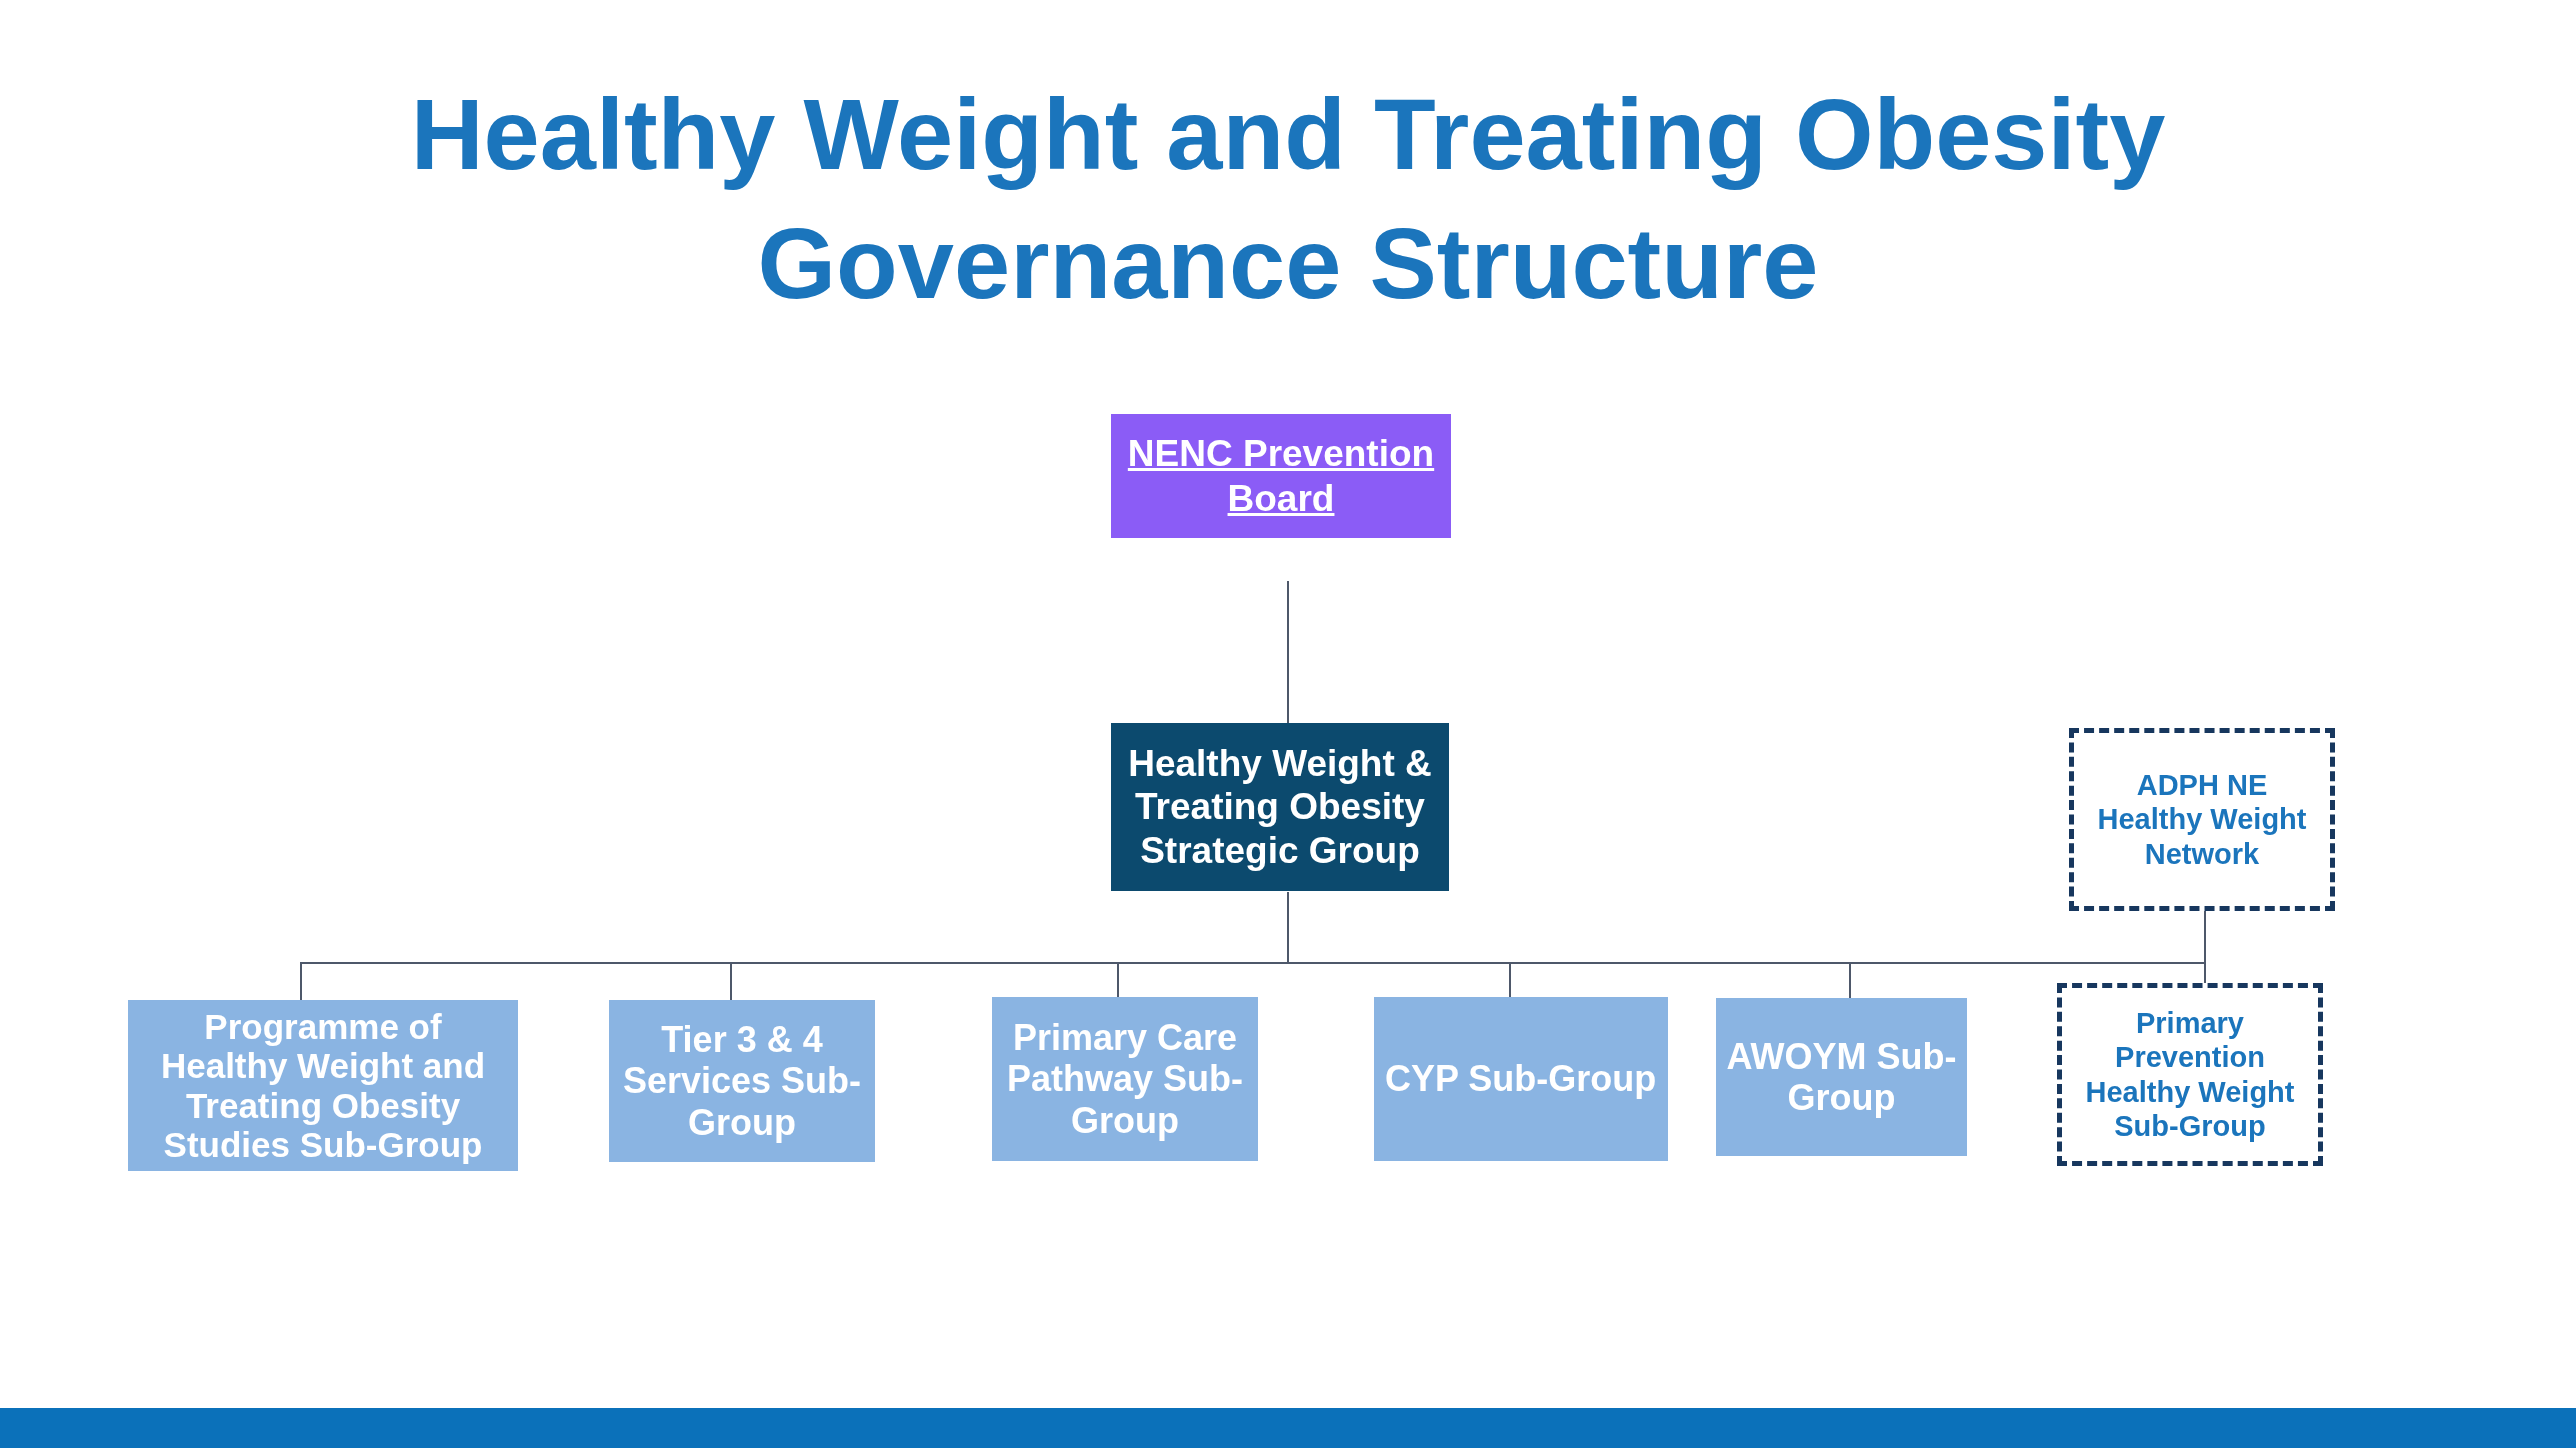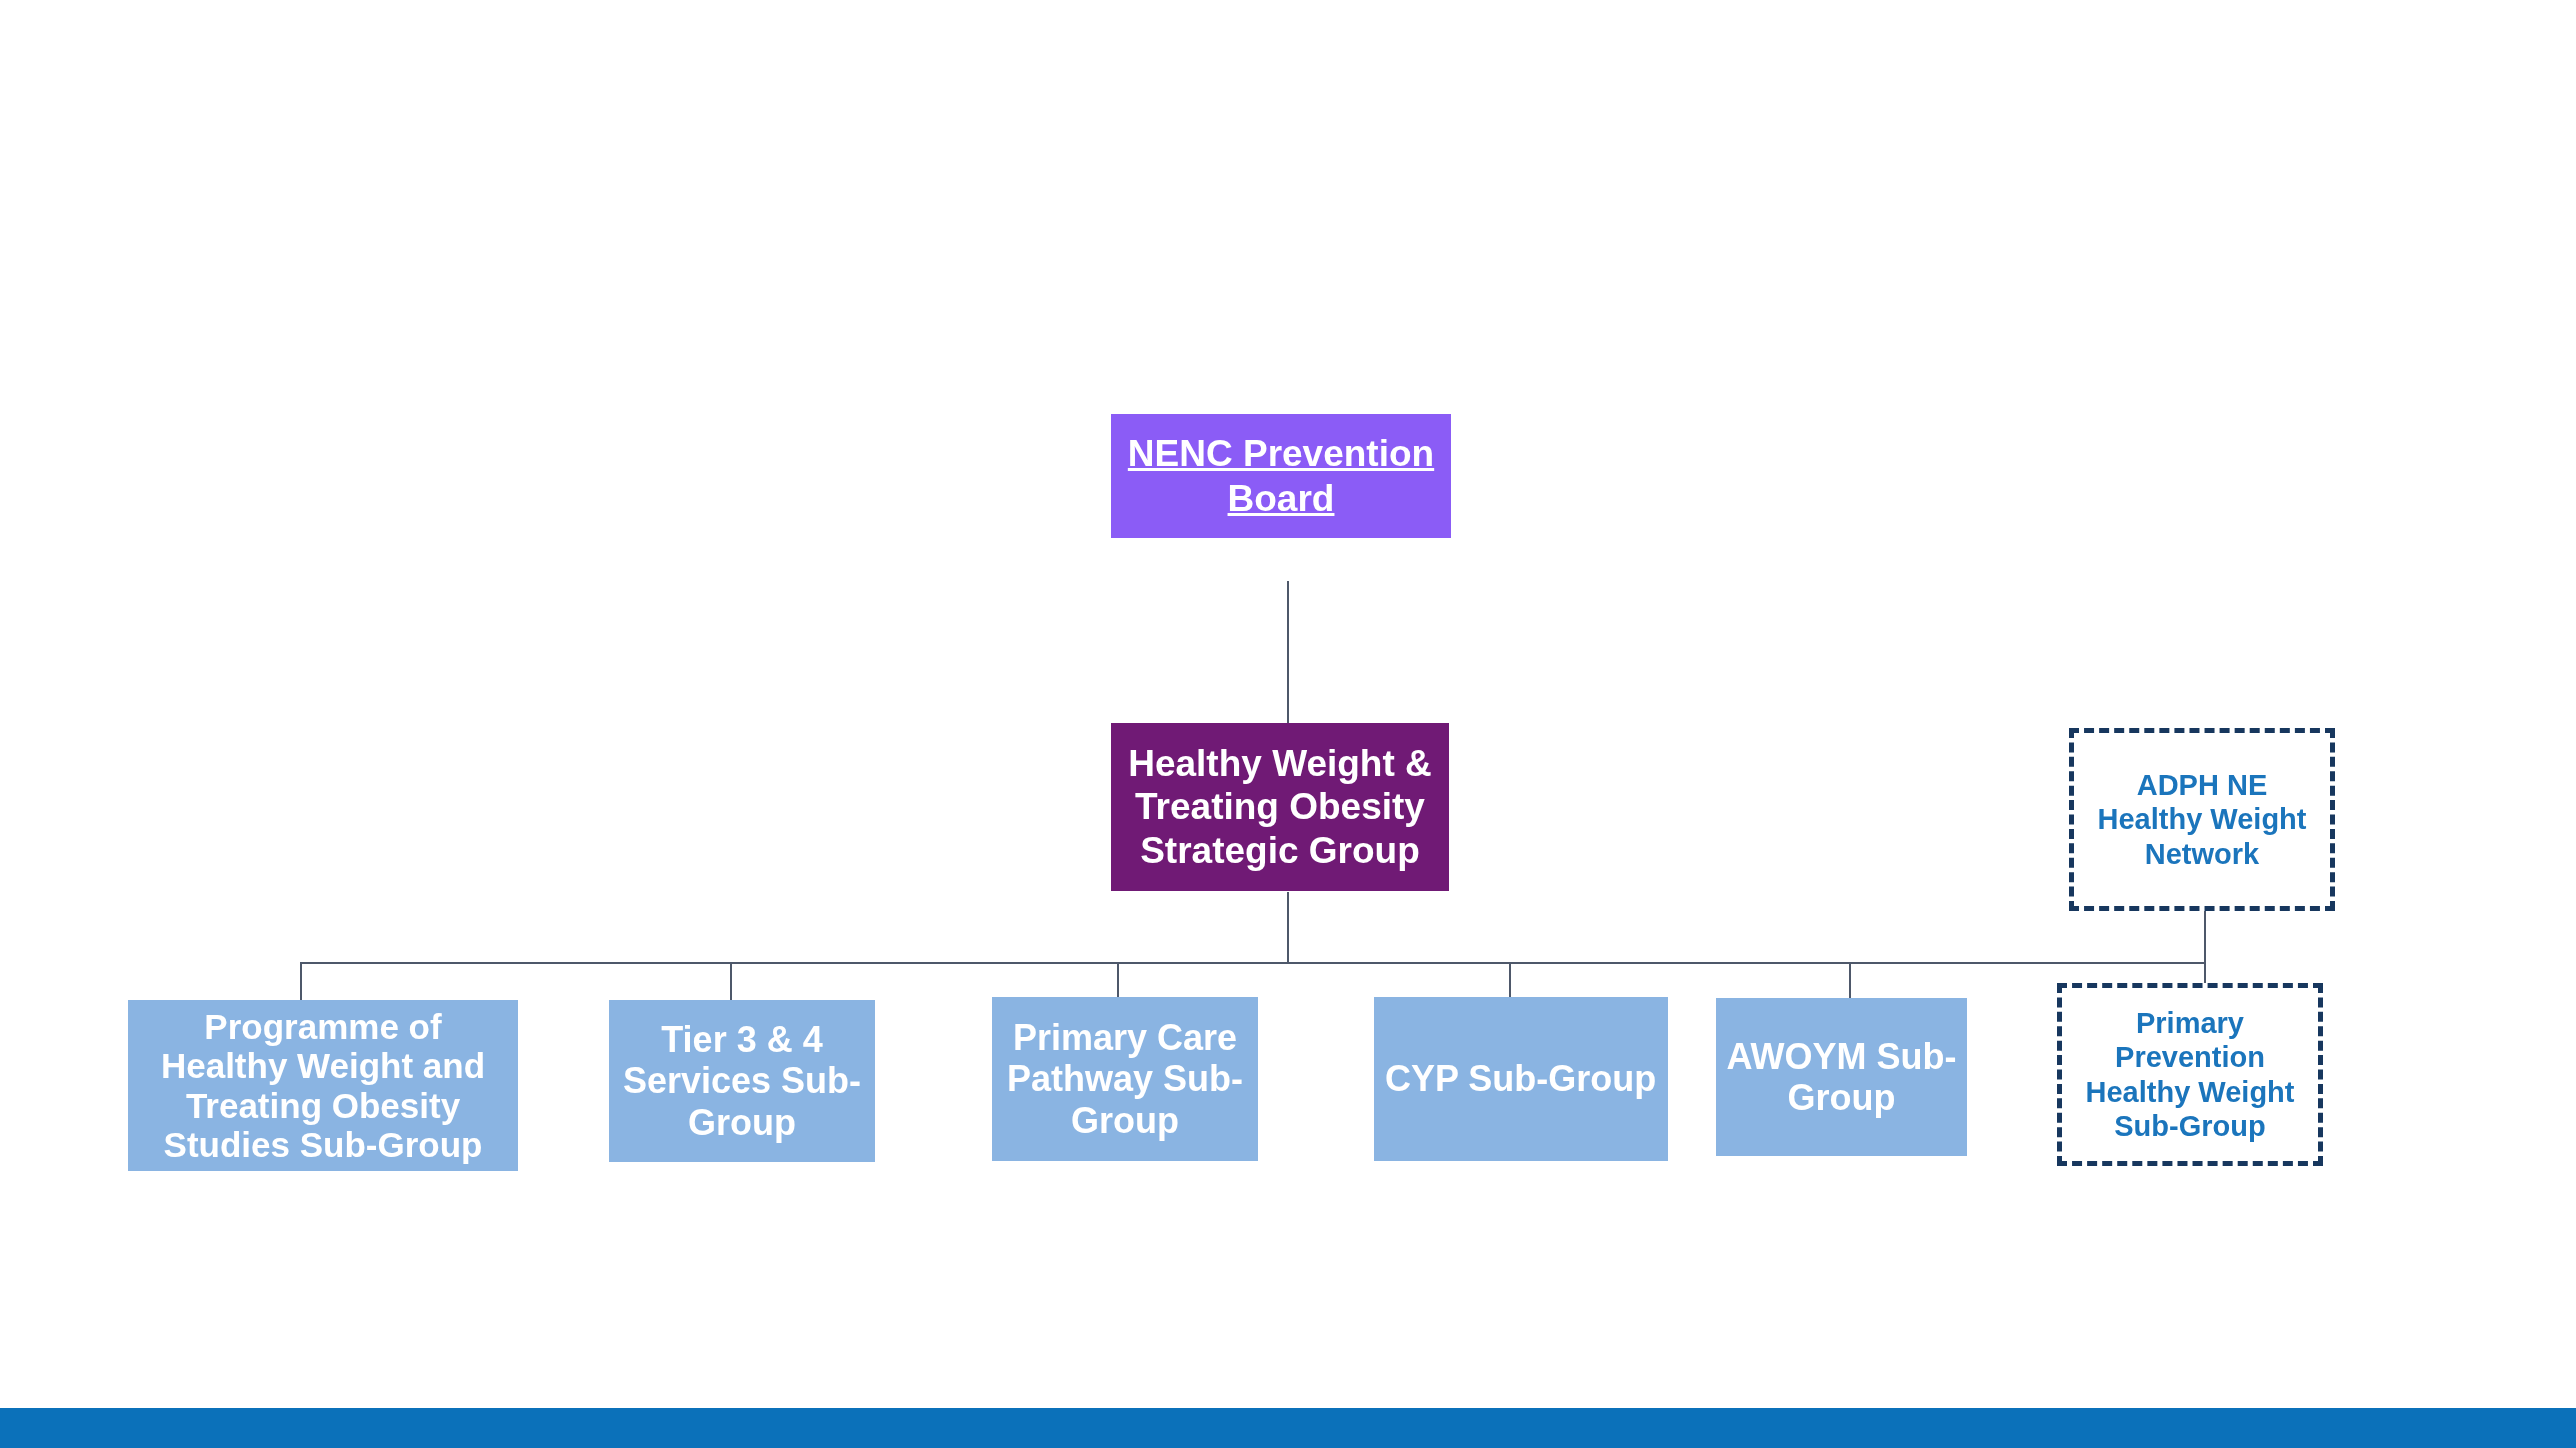--- a/index.html
+++ b/index.html
@@ -33,21 +33,21 @@
     box-sizing: border-box;
   }
   
   .box-board {
     left: 1111px; top: 414px; width: 340px; height: 124px;
     background: #8b5cf6; color: #ffffff;
     font-size: 37px; line-height: 1.22; padding: 0 5.8px; text-decoration: underline;
   }
   .box-strategic {
     left: 1111px; top: 723px; width: 338px; height: 168px;
-    background: #701a75; color: #ffffff;
+    background: #0c4a6e; color: #ffffff;
     font-size: 37px; line-height: 1.18; padding: 0 5.8px; align-items: center;
   }
   .box-sub {
     background: #8ab4e2; color: #ffffff;
     font-size: 36px; line-height: 1.15; padding: 0 7.7px;
   }
   .box-programme { left: 128px;  top: 1000px; width: 390px; height: 171px; font-size: 35px; line-height: 1.12; padding: 0 11.6px; }
   .box-tier      { left: 609px;  top: 1000px; width: 266px; height: 162px; }
   .box-pcp       { left: 992px; top: 997px; width: 266px; height: 164px; justify-content: center; }
   .box-cyp       { left: 1374px; top: 997px; width: 294px; height: 164px; padding-left: 7px; }
@@ -77,20 +77,21 @@
     left: 0; top: 1408px;
     width: 2576px; height: 41px;
     background: #0b71ba;
   }
 </style>
 </head>
 <body>
 
 <div class="slide">
 
+  <h1 class="title"><span>Healthy Weight and Treating Obesity</span><br><span>Governance Structure</span></h1>
 
   <div class="conn conn-v1"></div>
   <div class="conn conn-v2"></div>
   <div class="conn conn-h1"></div>
   <div class="conn conn-d1"></div>
   <div class="conn conn-d2"></div>
   <div class="conn conn-d3"></div>
   <div class="conn conn-d4"></div>
   <div class="conn conn-d5"></div>
   <div class="conn conn-v3"></div>

